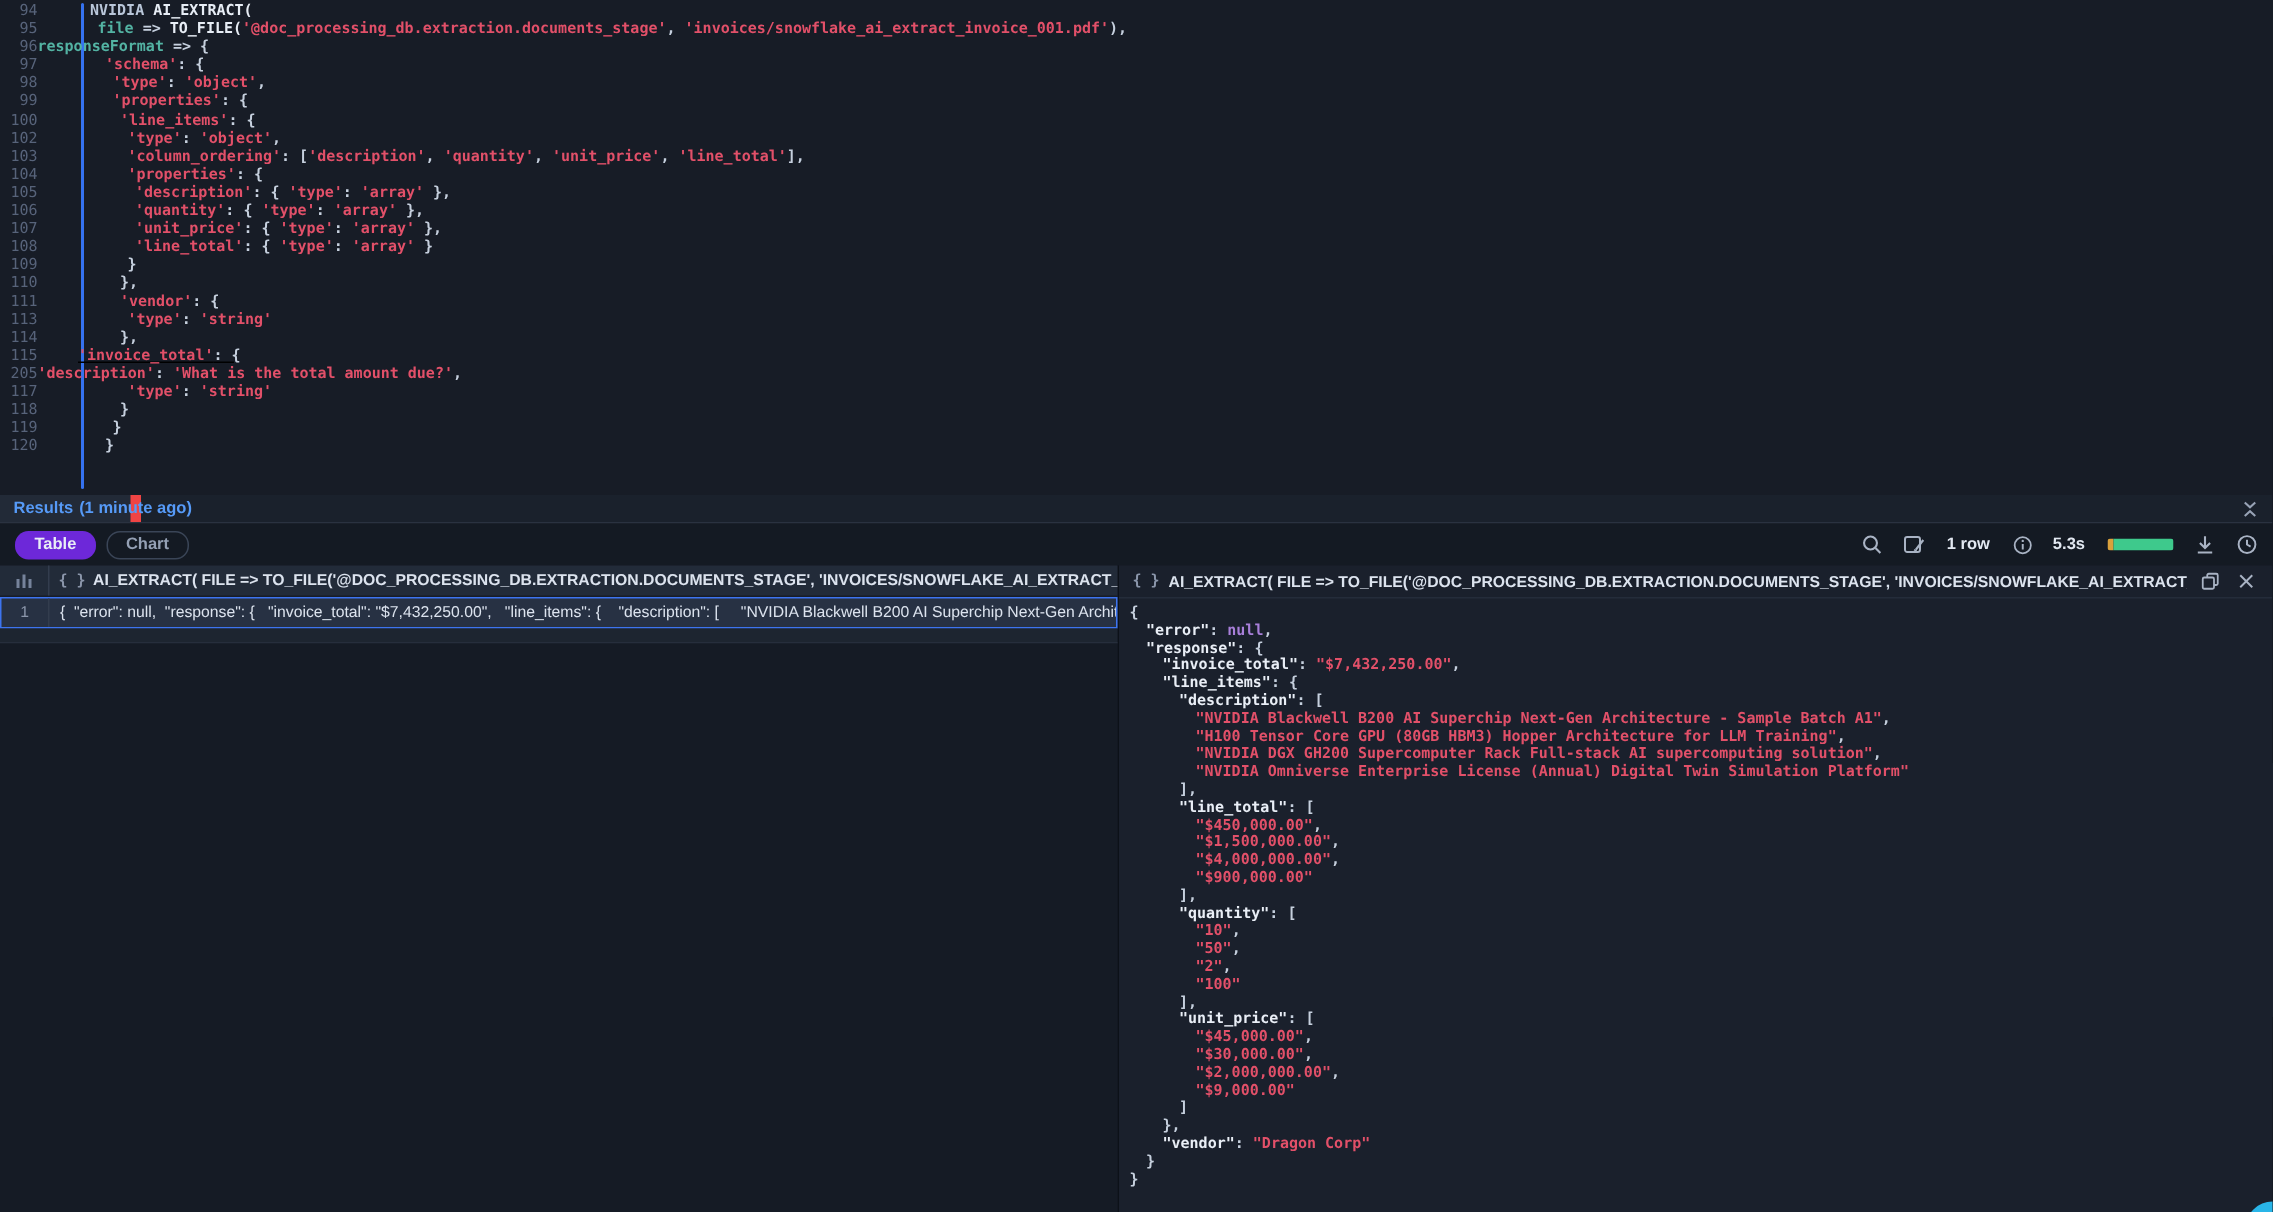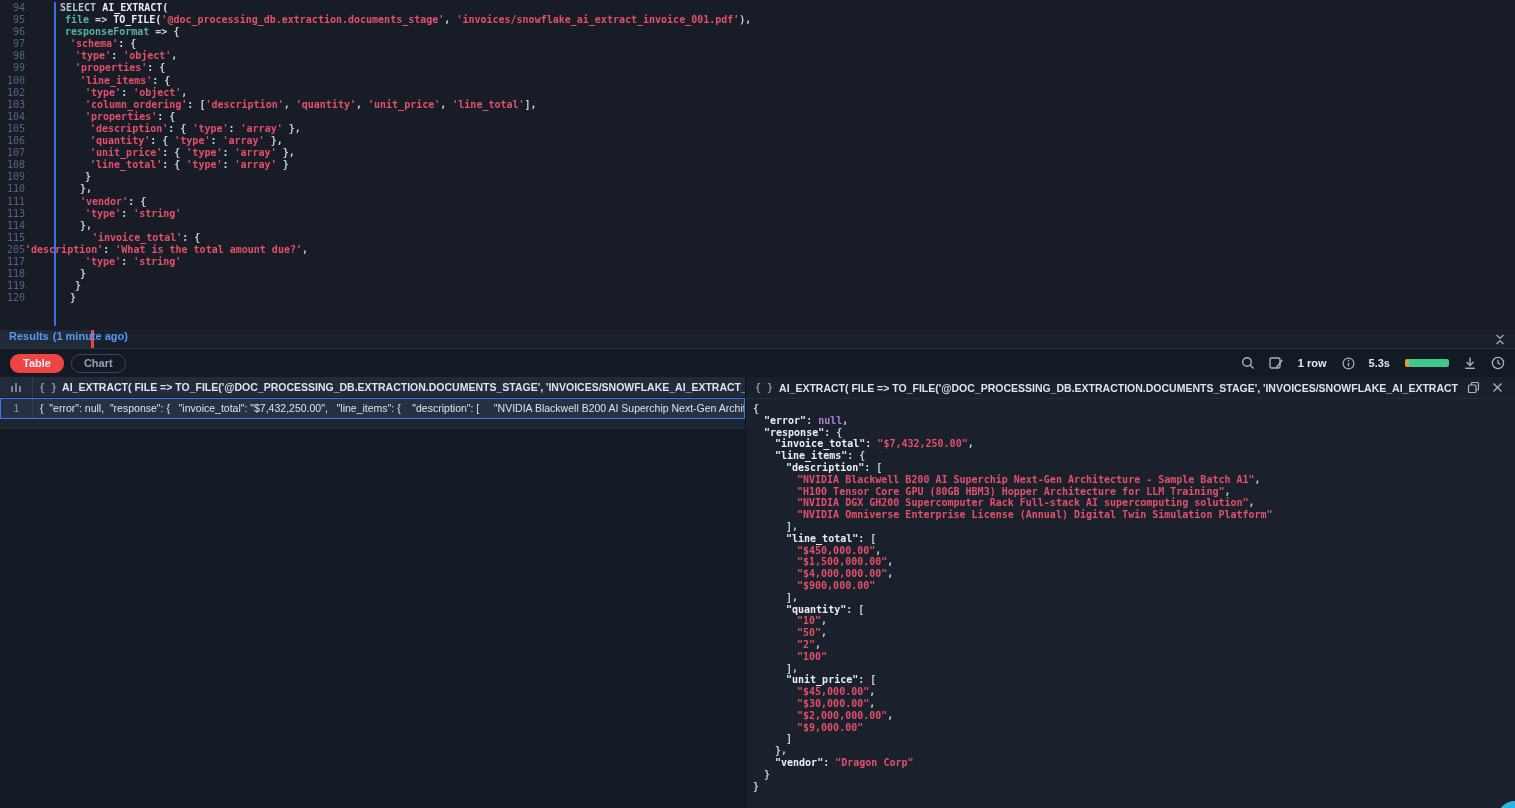--- a/index.html
+++ b/index.html
@@ -16,29 +16,29 @@
   .tk-k { color:#b9c6d9; }
   .tk-f { color:#e7edf5; }
   .tk-v { color:#53b3a3; }
   .tk-o { color:#c6d0de; }
   .tk-s { color:#e25069; }
   .tk-key { color:#e9eef6; }
   .tk-nul { color:#a87fd9; }
 
   
   .results-bar { position:absolute; top:330px; left:0; width:1515px; height:19px; background:#1a212c; border-bottom:1px solid #2a3240; display:flex; align-items:stretch; }
-  .results-tab { width:94px; background:#222a37; border-right:3px solid #ef4444; display:flex; padding-left:9px; gap:4px; color:#569af7; font-size:11px; font-weight:bold; white-space:nowrap; }
+  .results-tab { width:94px; background:#222a37; border-right:7px solid #ef4444; display:flex; align-items:center; padding-left:9px; gap:4px; color:#569af7; font-size:11px; font-weight:bold; white-space:nowrap; }
   .results-bar .spacer { flex:1; }
   .collapse-btn { width:30px; display:flex; align-items:center; justify-content:center; cursor:pointer; }
 
   
   .toolbar { position:absolute; top:349px; left:0; width:1515px; height:28px; background:#141a23; display:flex; align-items:center; justify-content:space-between; padding:0 10px; }
   .tabs { display:flex; gap:7px; }
   .pill { font-size:11px; font-weight:bold; border-radius:9px; padding:3px 13px; line-height:13px; cursor:pointer; }
-  .pill.active { background:#ef4444; color:#e9eef6; }
+  .pill.active { background:#6d28d9; color:#e9eef6; }
   .pill.inactive { background:transparent; color:#94a0b4; border:1px solid #3a4557; padding:2px 12px; }
   .tool-right { display:flex; align-items:center; gap:14px; }
   .tool-right svg { display:block; }
   .stat { color:#e2e8f1; font-size:11px; font-weight:bold; display:flex; align-items:center; gap:15px; }
   .qbar { width:44px; height:8px; border-radius:2px; overflow:hidden; display:flex; }
   .qbar .seg-y { width:4px; background:#d9a13c; }
   .qbar .seg-g { flex:1; background:#3ec98c; }
 
   
   .content { position:absolute; top:377px; left:0; right:0; bottom:0; display:flex; }
@@ -61,40 +61,40 @@
   .json-line { height:11.8px; font:bold 10px/11.8px "DejaVu Sans Mono", monospace; white-space:pre; overflow:hidden; }
 
   .fab { position:absolute; width:36px; height:36px; border-radius:50%; background:#29b5e8; right:-18px; bottom:-29px; cursor:pointer; }
 </style>
 </head>
 <body>
 
 <div class="editor">
   <div class="stmt-bar"></div>
   <div class="editor-inner" id="editor-lines">
-      <div class="code-line"><span class="ln">94</span><span class="lc" style="padding-left: 35px;"><span class="tk-k">SELECT </span><span class="tk-f">AI_EXTRACT(</span></span></div>
+      <div class="code-line"><span class="ln">94</span><span class="lc" style="padding-left: 35px;"><span class="tk-k">NVIDIA </span><span class="tk-f">AI_EXTRACT(</span></span></div>
       <div class="code-line"><span class="ln">95</span><span class="lc" style="padding-left: 40px;"><span class="tk-v">file</span><span class="tk-o"> =&gt; </span><span class="tk-f">TO_FILE(</span><span class="tk-s">'@doc_processing_db.extraction.documents_stage'</span><span class="tk-o">, </span><span class="tk-s">'invoices/snowflake_ai_extract_invoice_001.pdf'</span><span class="tk-o">),</span></span></div>
-      <div class="code-line"><span class="ln">96</span><span class="lc" style="padding-left: 40px;"><span class="tk-v">responseFormat</span><span class="tk-o"> =&gt; {</span></span></div>
+      <div class="code-line"><span class="ln">96</span><span class="lc" style=""><span class="tk-v">responseFormat</span><span class="tk-o"> =&gt; {</span></span></div>
       <div class="code-line"><span class="ln">97</span><span class="lc" style="padding-left: 45px;"><span class="tk-s">'schema'</span><span class="tk-o">: {</span></span></div>
       <div class="code-line"><span class="ln">98</span><span class="lc" style="padding-left: 50px;"><span class="tk-s">'type'</span><span class="tk-o">: </span><span class="tk-s">'object'</span><span class="tk-o">,</span></span></div>
       <div class="code-line"><span class="ln">99</span><span class="lc" style="padding-left: 50px;"><span class="tk-s">'properties'</span><span class="tk-o">: {</span></span></div>
       <div class="code-line"><span class="ln">100</span><span class="lc" style="padding-left: 55px;"><span class="tk-s">'line_items'</span><span class="tk-o">: {</span></span></div>
       <div class="code-line"><span class="ln">102</span><span class="lc" style="padding-left: 60px;"><span class="tk-s">'type'</span><span class="tk-o">: </span><span class="tk-s">'object'</span><span class="tk-o">,</span></span></div>
       <div class="code-line"><span class="ln">103</span><span class="lc" style="padding-left: 60px;"><span class="tk-s">'column_ordering'</span><span class="tk-o">: [</span><span class="tk-s">'description'</span><span class="tk-o">, </span><span class="tk-s">'quantity'</span><span class="tk-o">, </span><span class="tk-s">'unit_price'</span><span class="tk-o">, </span><span class="tk-s">'line_total'</span><span class="tk-o">],</span></span></div>
       <div class="code-line"><span class="ln">104</span><span class="lc" style="padding-left: 60px;"><span class="tk-s">'properties'</span><span class="tk-o">: {</span></span></div>
       <div class="code-line"><span class="ln">105</span><span class="lc" style="padding-left: 65px;"><span class="tk-s">'description'</span><span class="tk-o">: { </span><span class="tk-s">'type'</span><span class="tk-o">: </span><span class="tk-s">'array'</span><span class="tk-o"> },</span></span></div>
       <div class="code-line"><span class="ln">106</span><span class="lc" style="padding-left: 65px;"><span class="tk-s">'quantity'</span><span class="tk-o">: { </span><span class="tk-s">'type'</span><span class="tk-o">: </span><span class="tk-s">'array'</span><span class="tk-o"> },</span></span></div>
       <div class="code-line"><span class="ln">107</span><span class="lc" style="padding-left: 65px;"><span class="tk-s">'unit_price'</span><span class="tk-o">: { </span><span class="tk-s">'type'</span><span class="tk-o">: </span><span class="tk-s">'array'</span><span class="tk-o"> },</span></span></div>
       <div class="code-line"><span class="ln">108</span><span class="lc" style="padding-left: 65px;"><span class="tk-s">'line_total'</span><span class="tk-o">: { </span><span class="tk-s">'type'</span><span class="tk-o">: </span><span class="tk-s">'array'</span><span class="tk-o"> }</span></span></div>
       <div class="code-line"><span class="ln">109</span><span class="lc" style="padding-left: 60px;"><span class="tk-o">}</span></span></div>
       <div class="code-line"><span class="ln">110</span><span class="lc" style="padding-left: 55px;"><span class="tk-o">},</span></span></div>
       <div class="code-line"><span class="ln">111</span><span class="lc" style="padding-left: 55px;"><span class="tk-s">'vendor'</span><span class="tk-o">: {</span></span></div>
       <div class="code-line"><span class="ln">113</span><span class="lc" style="padding-left: 60px;"><span class="tk-s">'type'</span><span class="tk-o">: </span><span class="tk-s">'string'</span></span></div>
       <div class="code-line"><span class="ln">114</span><span class="lc" style="padding-left: 55px;"><span class="tk-o">},</span></span></div>
-      <div class="code-line"><span class="ln">115</span><span class="lc" style="padding-left: 67px;"><span class="tk-s">'invoice_total'</span><span class="tk-o">: {</span></span></div>
+      <div class="code-line"><span class="ln">115</span><span class="lc" style="padding-left: 27px; text-decoration: underline;"><span class="tk-s">'invoice_total'</span><span class="tk-o">: {</span></span></div>
       <div class="code-line"><span class="ln">205</span><span class="lc" style=""><span class="tk-s">'description'</span><span class="tk-o">: </span><span class="tk-s">'What is the total amount due?'</span><span class="tk-o">,</span></span></div>
       <div class="code-line"><span class="ln">117</span><span class="lc" style="padding-left: 60px;"><span class="tk-s">'type'</span><span class="tk-o">: </span><span class="tk-s">'string'</span></span></div>
       <div class="code-line"><span class="ln">118</span><span class="lc" style="padding-left: 55px;"><span class="tk-o">}</span></span></div>
       <div class="code-line"><span class="ln">119</span><span class="lc" style="padding-left: 50px;"><span class="tk-o">}</span></span></div>
       <div class="code-line"><span class="ln">120</span><span class="lc" style="padding-left: 45px;"><span class="tk-o">}</span></span></div>
     </div>
 </div>
 
 <div class="results-bar">
   <div class="results-tab">

